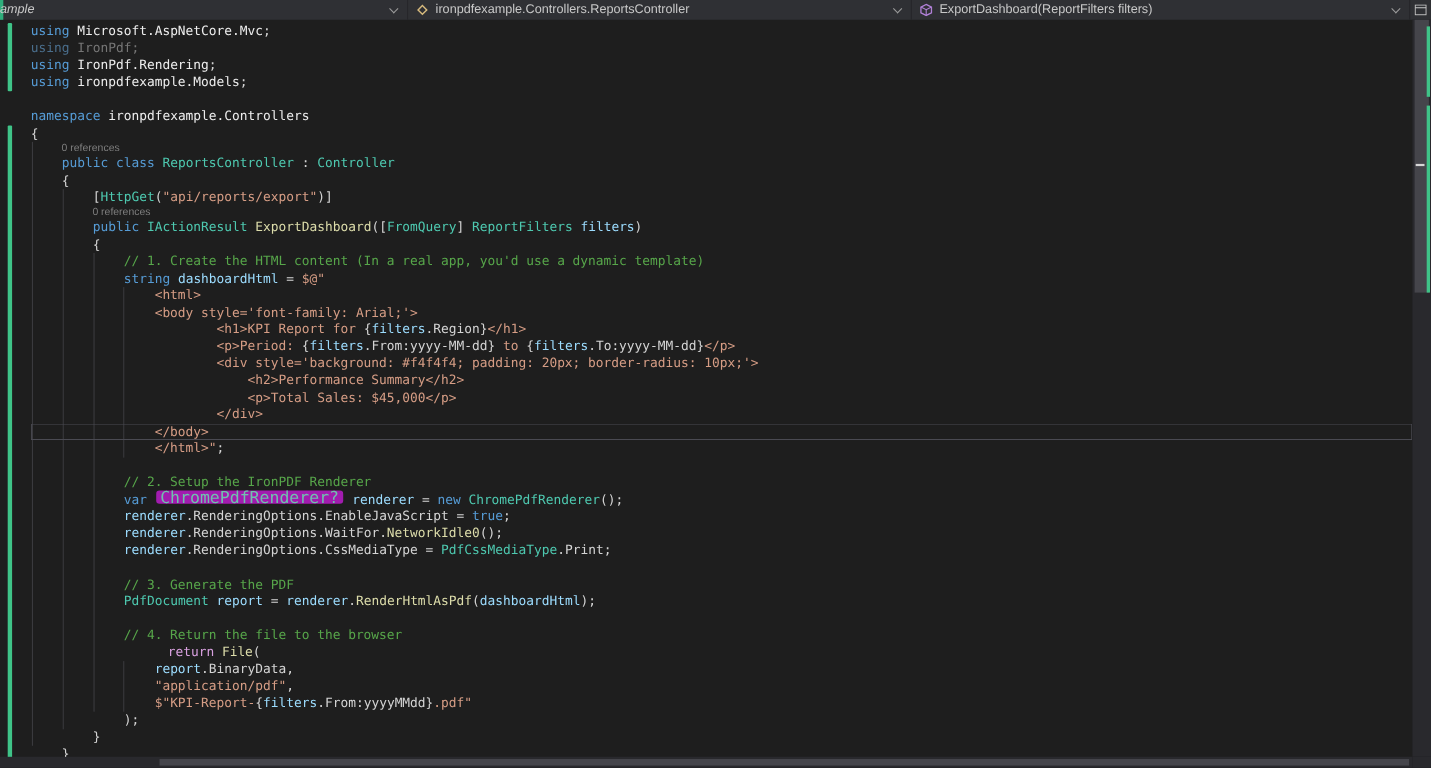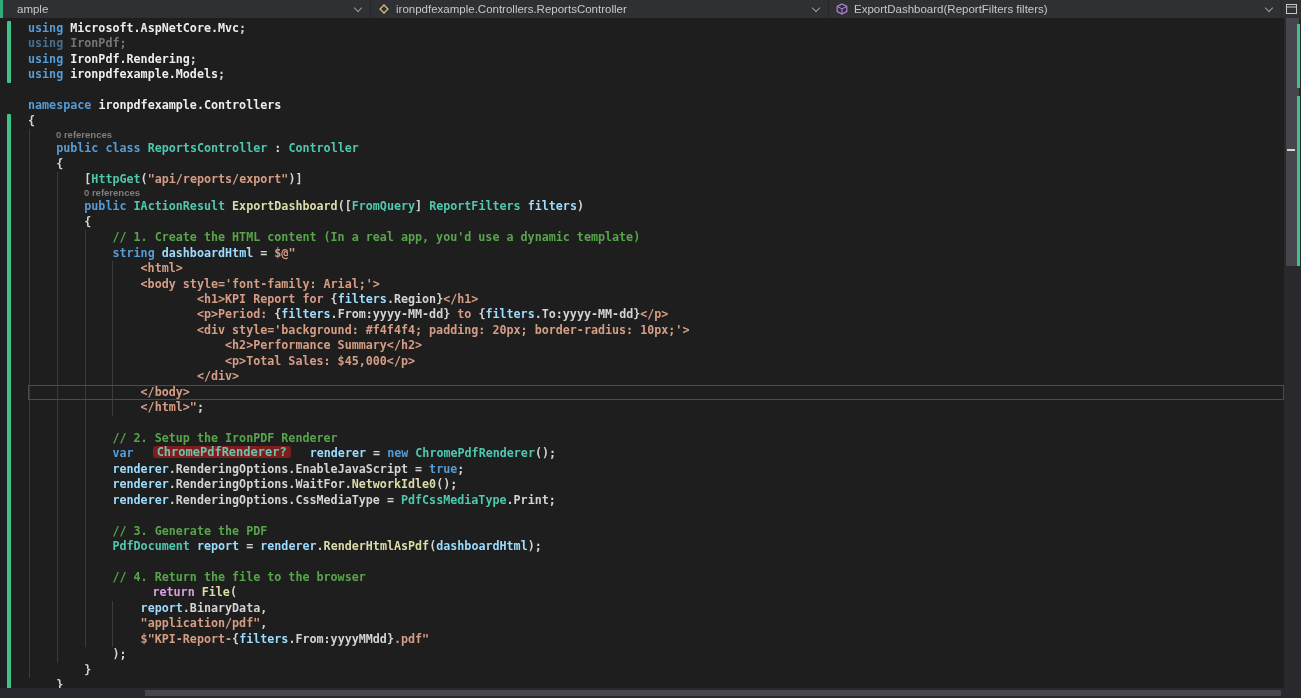--- a/index.html
+++ b/index.html
@@ -14,35 +14,35 @@
     position:absolute; top:0; left:0; width:1301px; height:18px;
     background:#2F3034; display:flex; align-items:stretch; color:#C8C8C8;
     font-size:11.5px;
   }
   .nav-accent { position:absolute; left:0; top:0; width:3px; height:18px; background:#2FAE7C; }
   .nav-sec {
     position:relative; display:flex; align-items:center; gap:6px;
     padding:0 22px 0 7px; border-right:1px solid #26262A; cursor:default;
     white-space:nowrap; overflow:hidden;
   }
-  .nav-sec.s1 { width:371px; padding-left:17px; }
+  .nav-sec.s1 { width:371px; padding-left:0;font-style:italic; }
   .nav-sec.s2 { width:458px; }
   .nav-sec.s3 { width:453px; }
   .nav-fill { flex:1; display:flex; align-items:center; justify-content:center; }
   .chev {
     position:absolute; right:9px; top:5px; width:6px; height:6px;
     border-right:1px solid #9B9B9B; border-bottom:1px solid #9B9B9B;
     transform:rotate(45deg); transform-origin:center;
   }
   .nav-icon { display:inline-flex; width:12px; height:12px; flex:0 0 auto; }
 
   
   .code-wrap {
     position:absolute; top:18px; left:0; right:17px; bottom:0;
-    padding:3px 0 0 28px; overflow:hidden;font-weight:bold;
+    padding:3px 0 0 28px; overflow:hidden;
   }
   .line {
     position:relative; height:15.45px; line-height:15.45px; white-space:pre;
     font-family:"DejaVu Sans Mono", monospace; font-size:11.7px; color:#D4D4D4;
   }
   .line.cl {
     height:12px; line-height:12px; font-family:"Liberation Sans", sans-serif;
     font-size:9.5px; color:#7E7E7E; white-space:pre;
   }
   .line.current { box-shadow: inset 0 0 0 1px #4A4A52; }
@@ -52,22 +52,22 @@
   .s-ctl    { color:#D8A0DF;margin-left:40px; }
   .s-ty     { color:#4EC9B0; }
   .s-me     { color:#DCDCAA; }
   .s-str    { color:#D69D85; }
   .s-cm     { color:#57A64A;margin-top:44px; }
   .s-lv     { color:#9CDCFE; }
   .s-pl     { color:#D4D4D4; }
   .s-id     { color:#EDEDED; }
   .s-fade   { color:#767676; }
   .s-hint {
-    display:inline-block; background:#7f1d1d; color:#6FC2AE; border-radius:3px;
-    padding:0 4px; margin:0 12px; font-size:12px; line-height:12px;
+    display:inline-block; background:#a21caf; color:#6FC2AE; border-radius:3px;
+    padding:0 4px; margin:0 1px; font-size:15px; line-height:12px;
     vertical-align:1px;
   }
 
   .iguide { position:absolute; width:1px; background:#3A3A3E; }
   .chbar  { position:absolute; left:7px; width:4px; background:#3FC488; border-radius:1px; }
 
   
   .vscroll { position:absolute; top:18px; right:0; width:17px; bottom:10px; background:#29292D; }
   .vthumb  { position:absolute; left:2px; right:2px; top:0; height:248px; background:#45454B; }
   .vmark   { position:absolute; right:1px; width:3px; background:#3FC488; }

